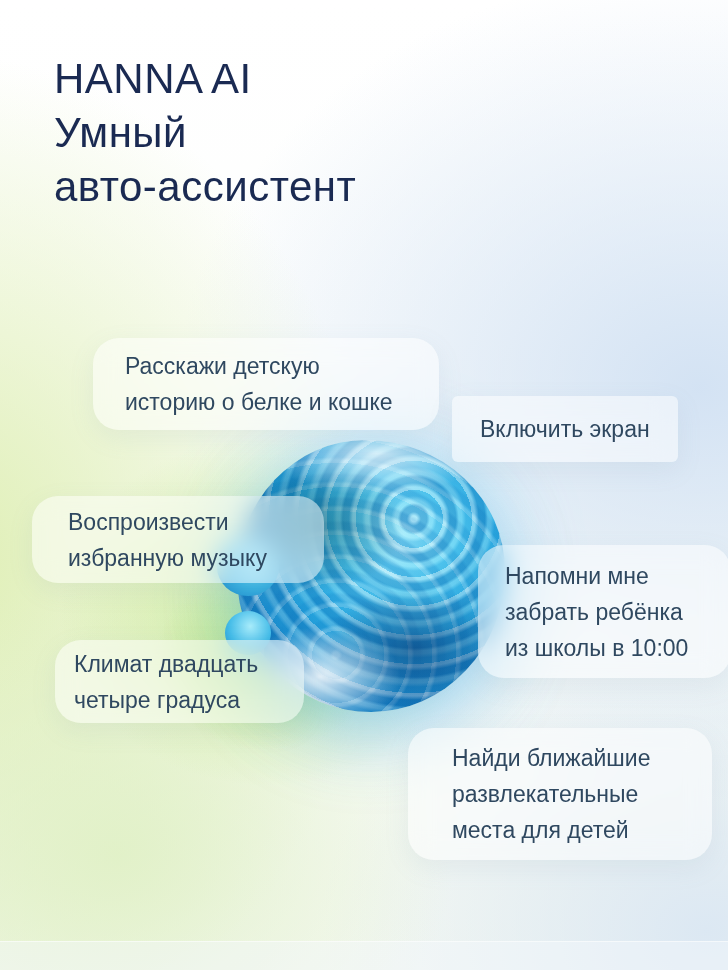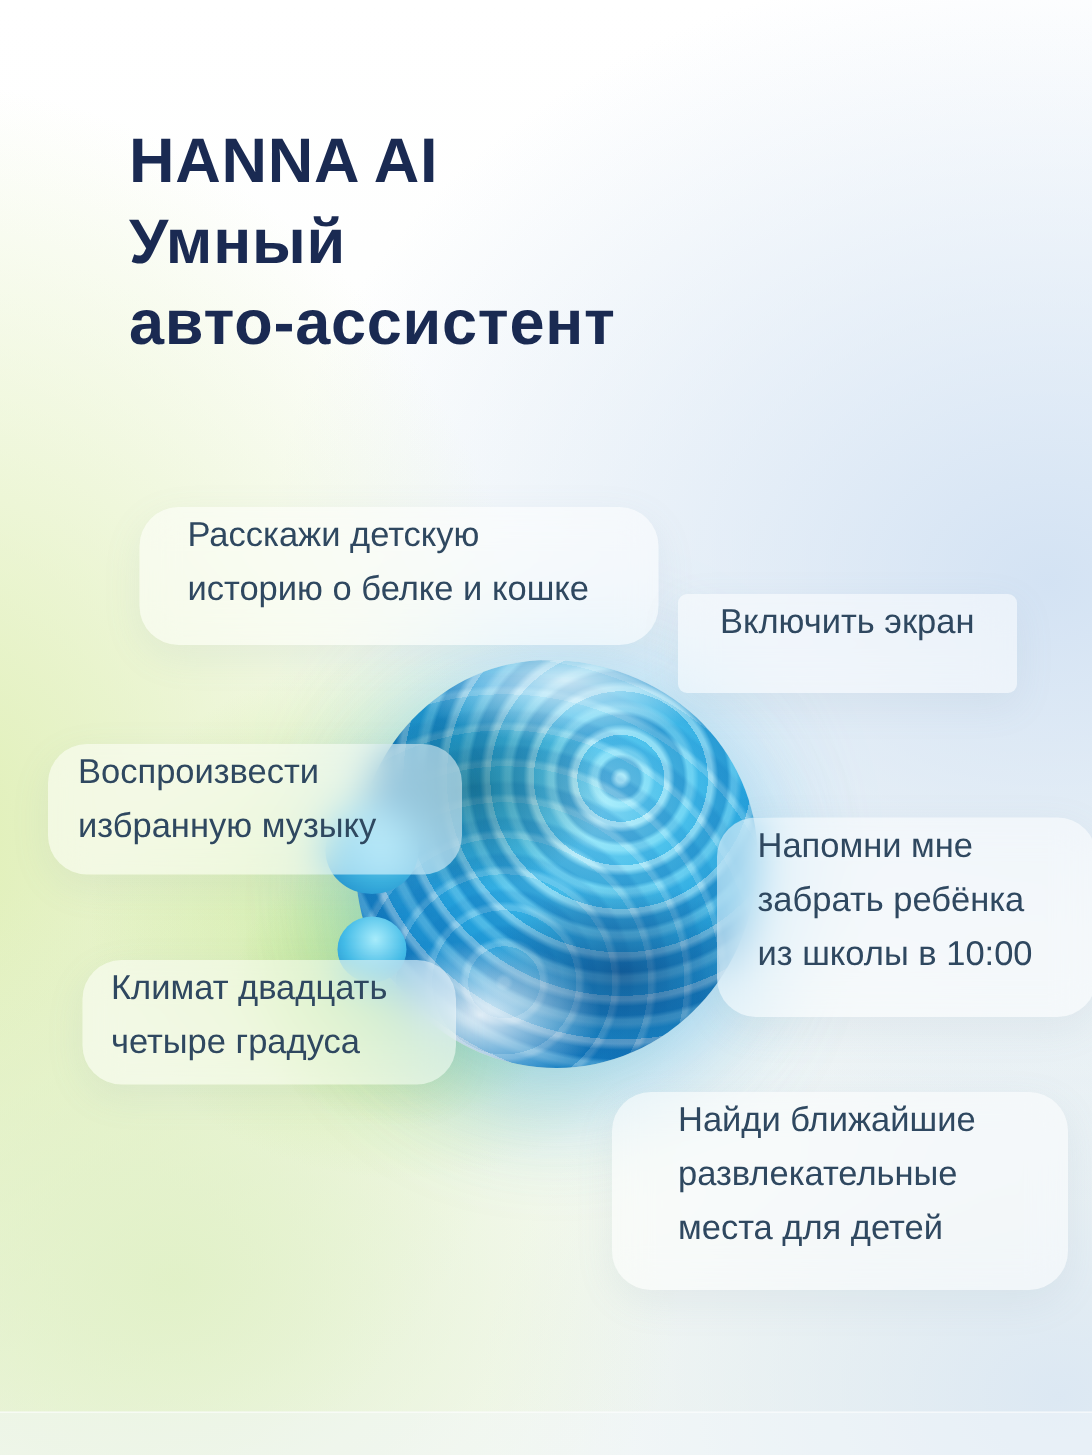--- a/index.html
+++ b/index.html
@@ -12,27 +12,26 @@
       radial-gradient(300px 250px at 37% 63%, rgba(174,224,102,0.50), rgba(174,224,102,0) 70%),
       radial-gradient(520px 430px at 16% 88%, rgba(223,240,196,0.85), rgba(223,240,196,0) 65%),
       radial-gradient(700px 820px at -8% 58%, rgba(221,238,176,0.95), rgba(221,238,176,0) 62%),
       radial-gradient(900px 720px at 96% 40%, rgba(209,225,243,0.95), rgba(209,225,243,0) 58%),
       radial-gradient(620px 500px at 97% 96%, rgba(217,230,243,0.90), rgba(217,230,243,0) 62%),
       linear-gradient(180deg,#ffffff 0%,#fdfefd 35%,#f4f8f1 100%);
   }
 
   
   .title{
-    position:absolute;left:54px;top:80px;
+    position:absolute;left:54px;top:52px;
     color:#1a2a52;
-    font-weight:bold;
+    font-weight:normal;
     font-size:42px;
     line-height:54px;
     letter-spacing:0.5px;
-    margin-left:32px;
   }
   .title .line{display:block;}
 
   
   .orb-glow{
     position:absolute;left:118px;top:532px;width:300px;height:250px;
     background:radial-gradient(closest-side, rgba(170,226,92,0.55), rgba(170,226,92,0) 75%);
     pointer-events:none;
   }
   .orb{
@@ -63,35 +62,35 @@
     background:radial-gradient(circle at 60% 35%, #8fe2f8 0%, #38b2e2 55%, #1584c6 100%);
   }
   .orb::after{
     left:-12px;top:63%;width:46px;height:44px;
     background:radial-gradient(circle at 55% 35%, #a8ecfb 0%, #44bce8 55%, #1a8cca 100%);
   }
 
   
   .bubble{
     position:absolute;
-    display:flex;
+    display:flex;align-items:center;
     background:rgba(255,255,255,0.50);
     backdrop-filter:blur(12px);
     -webkit-backdrop-filter:blur(12px);
     border-radius:26px;
     box-shadow:0 8px 26px rgba(120,150,170,0.10);
     color:#2f4860;
     font-size:23px;
     line-height:36px;
   }
   .bubble .txt{white-space:pre-line;}
 
   .b-story  {left:93px;  top:338px; width:314px; height:92px;  padding-left:32px;}
   .b-screen {left:452px; top:396px; width:198px; height:66px;  padding-left:28px; border-radius:6px;}
-  .b-music  {left:32px;  top:496px; width:256px; height:87px;  padding-left:20px;}
+  .b-music  {left:32px;  top:496px; width:256px; height:87px;  padding-left:36px;}
   .b-remind {left:478px; top:545px; width:226px; height:133px; padding-left:27px;}
   .b-climate{left:55px;  top:640px; width:230px; height:83px;  padding-left:19px;}
   .b-route  {left:120px; top:754px; width:235px; height:68px;  justify-content:center; border-radius:32px;}
   .b-places {left:408px; top:728px; width:260px; height:132px; padding-left:44px;}
 
   .bottom-band{
     position:absolute;left:0;top:941px;width:728px;height:29px;
     background:rgba(244,249,252,0.45);
     border-top:1px solid rgba(255,255,255,0.55);
   }

